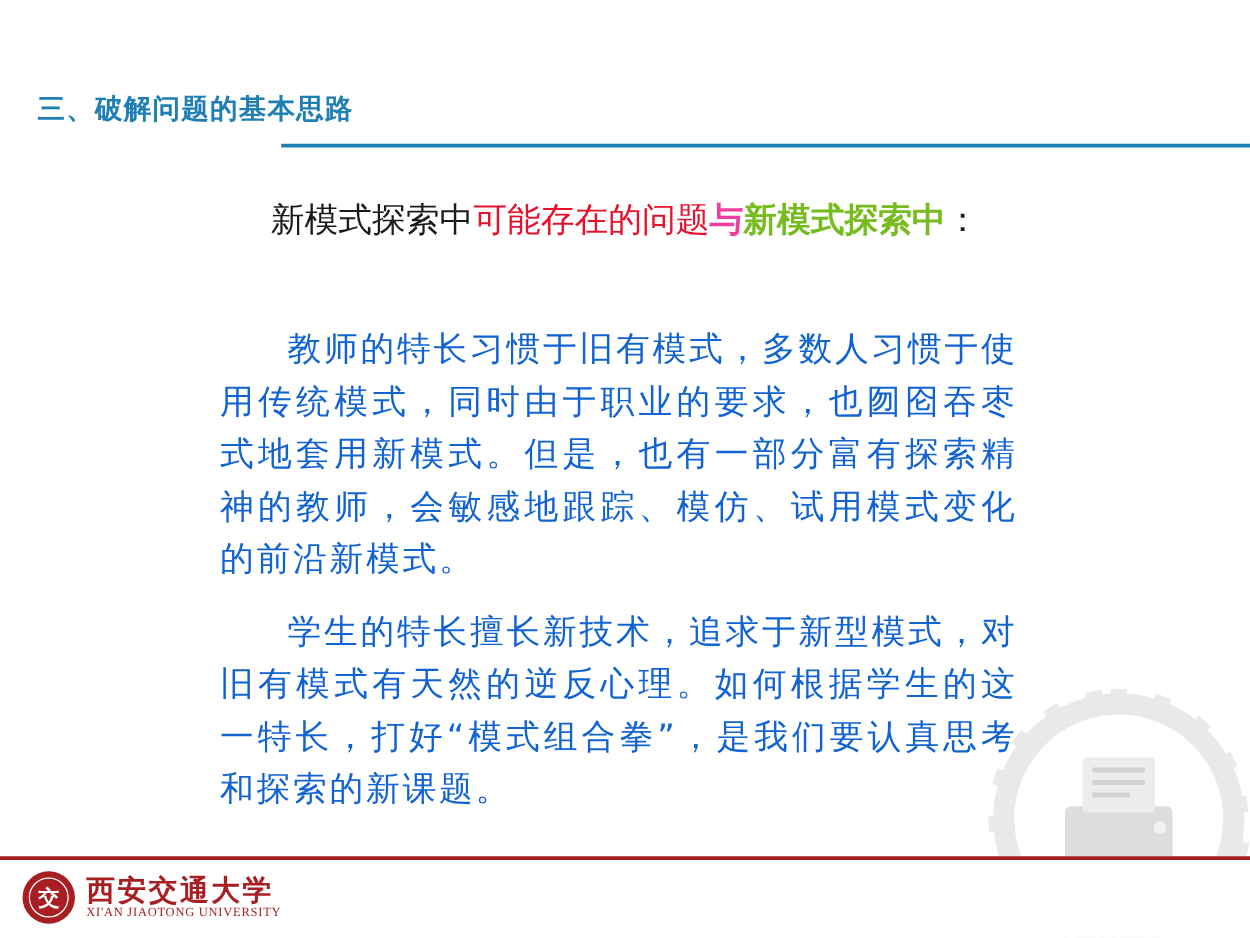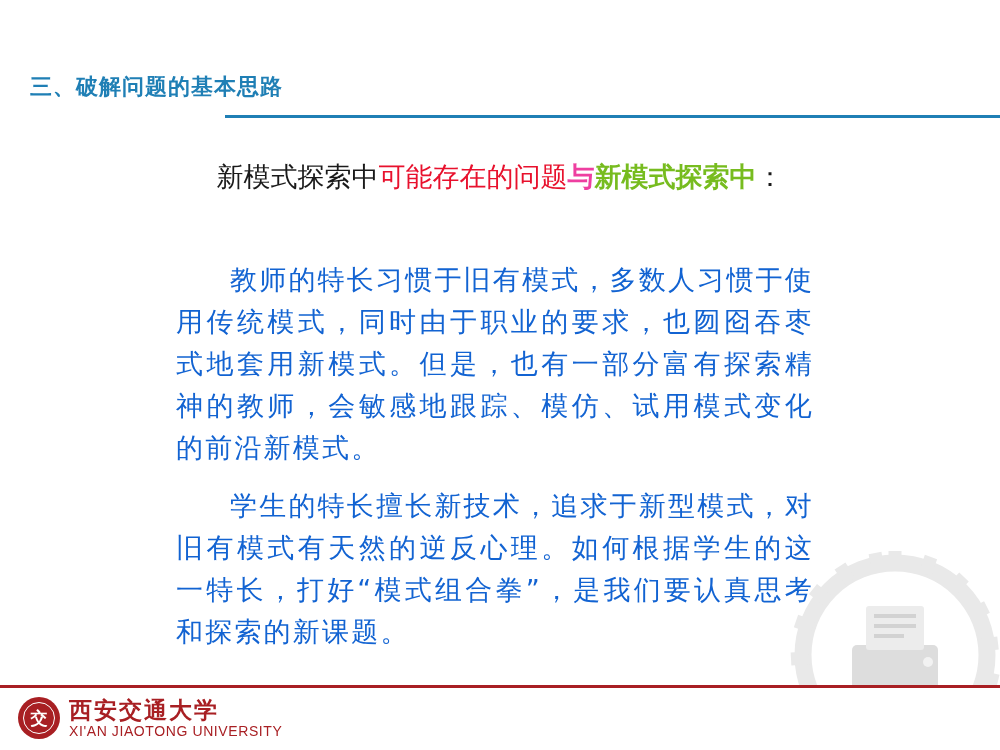--- a/index.html
+++ b/index.html
@@ -157,31 +157,31 @@
     margin-left: 9px;
     display: flex;
     flex-direction: column;
     justify-content: center;
   }
   .logo-cn {
     color: #a81f23;
     font-size: 23px;
     font-weight: bold;
     letter-spacing: 2px;
-    font-family: Liberation Mono, monospace;
+    font-family: Liberation Sans, sans-serif;
     line-height: 26px;
     white-space: nowrap;
   }
   .logo-en {
     color: #a81f23;
-    font-size: 14px;
+    font-size: 10px;
     letter-spacing: 0.6px;
     line-height: 12px;
     white-space: nowrap;
-    font-family: Liberation Sans, sans-serif;
+    font-family: Liberation Serif, serif;
   }
 </style>
 </head>
 <body>
 
 <div class="slide">
 
   <div class="title-row">
     <div class="title-text">三、破解问题的基本思路</div>
     <div class="title-rule"></div>

